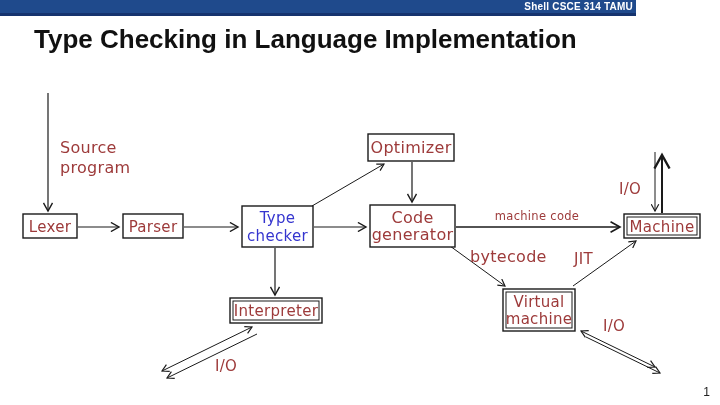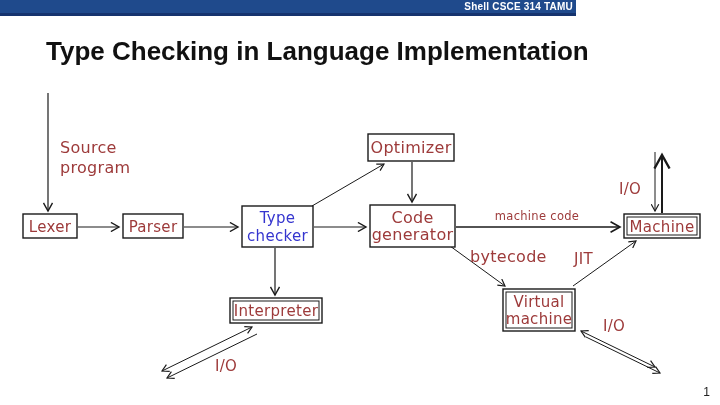--- a/index.html
+++ b/index.html
@@ -1,31 +1,31 @@
 <!DOCTYPE html>
 <html><head>
 <meta charset="utf-8">
 <style>
   html,body{margin:0;padding:0;}
   body{
     width:720px;height:405px;position:relative;overflow:hidden;
     background:#ffffff;font-family:"Liberation Sans",sans-serif;
   }
   .topbar{
-    position:absolute;left:0;top:0;width:576px;height:13px;
+    position:absolute;left:0;top:0;width:636px;height:13px;
     background:#1f4a8c;border-bottom:3px solid #15336e;
     display:flex;justify-content:flex-end;align-items:center;
   }
   .topbar span{
     color:#ffffff;font-size:10px;font-weight:bold;
     padding-right:3px;line-height:13px;letter-spacing:0.2px;
     font-family:"Liberation Sans",sans-serif;
   }
   h1.slide-title{
-    position:absolute;left:34px;top:24px;margin:12px;
+    position:absolute;left:34px;top:24px;margin:0;
     font-size:26px;font-weight:700;color:#111111;
     font-family:"Liberation Sans",sans-serif;letter-spacing:0px;
   }
   svg.diagram{position:absolute;left:0;top:0;}
   .page-num{
     position:absolute;right:10px;bottom:6px;
     font-size:12px;color:#222222;
   }
   text{font-family:"DejaVu Sans",sans-serif;}
 </style>

